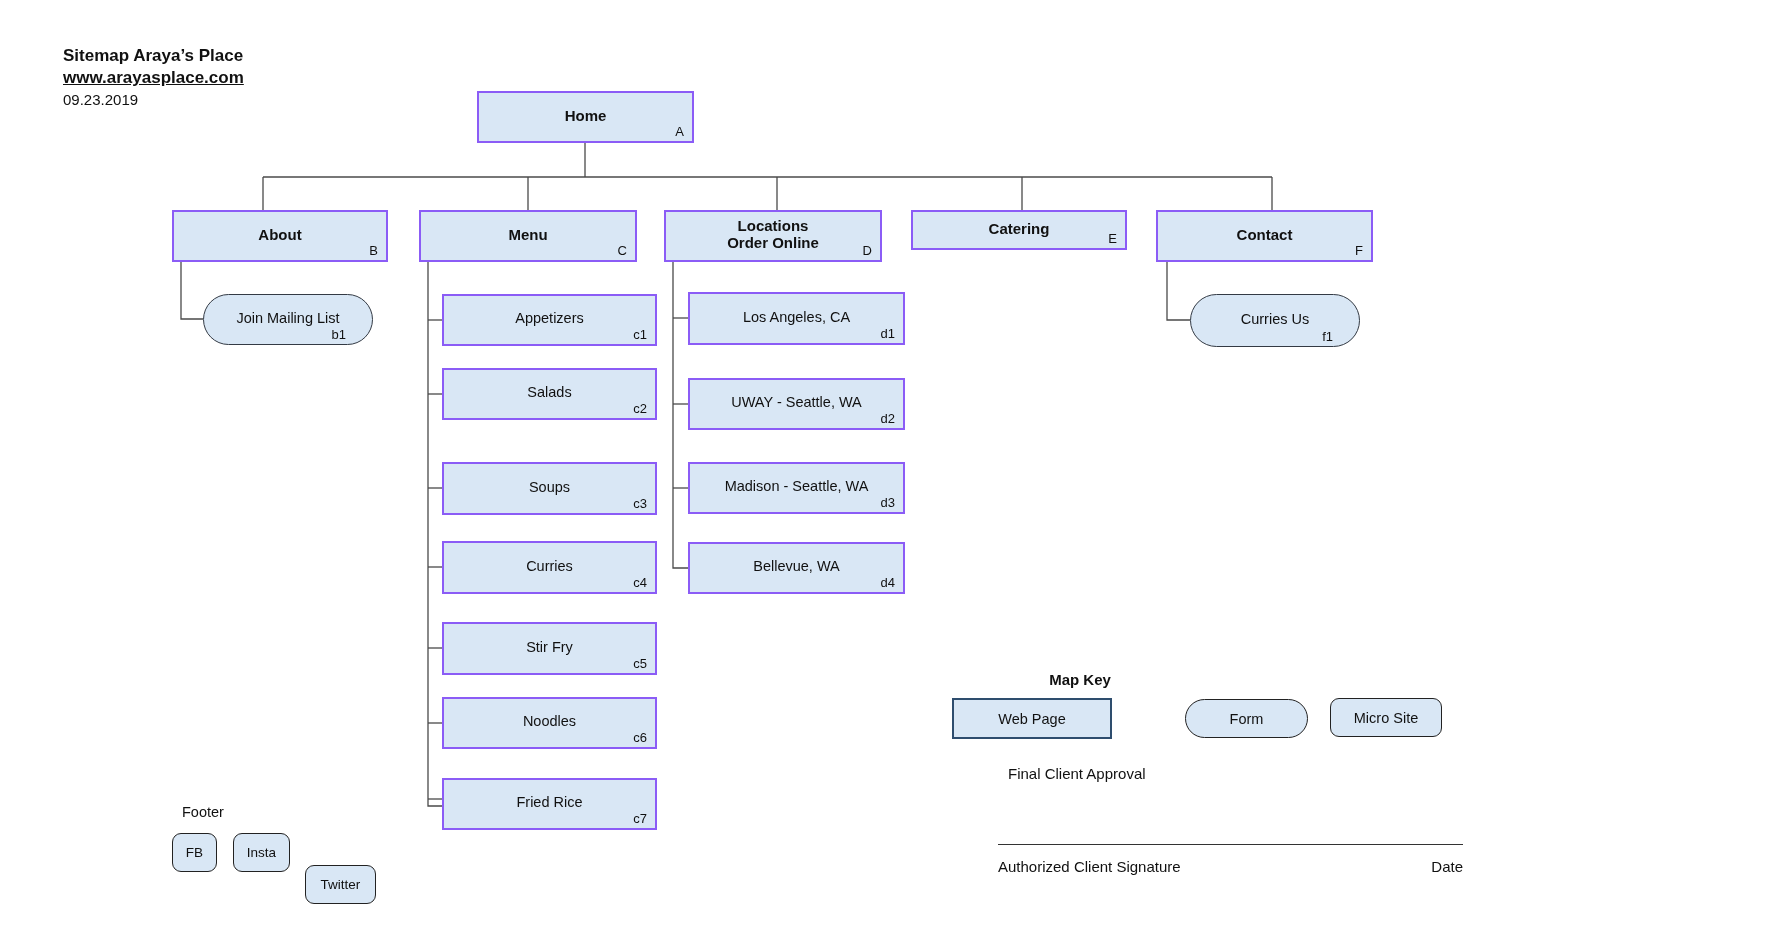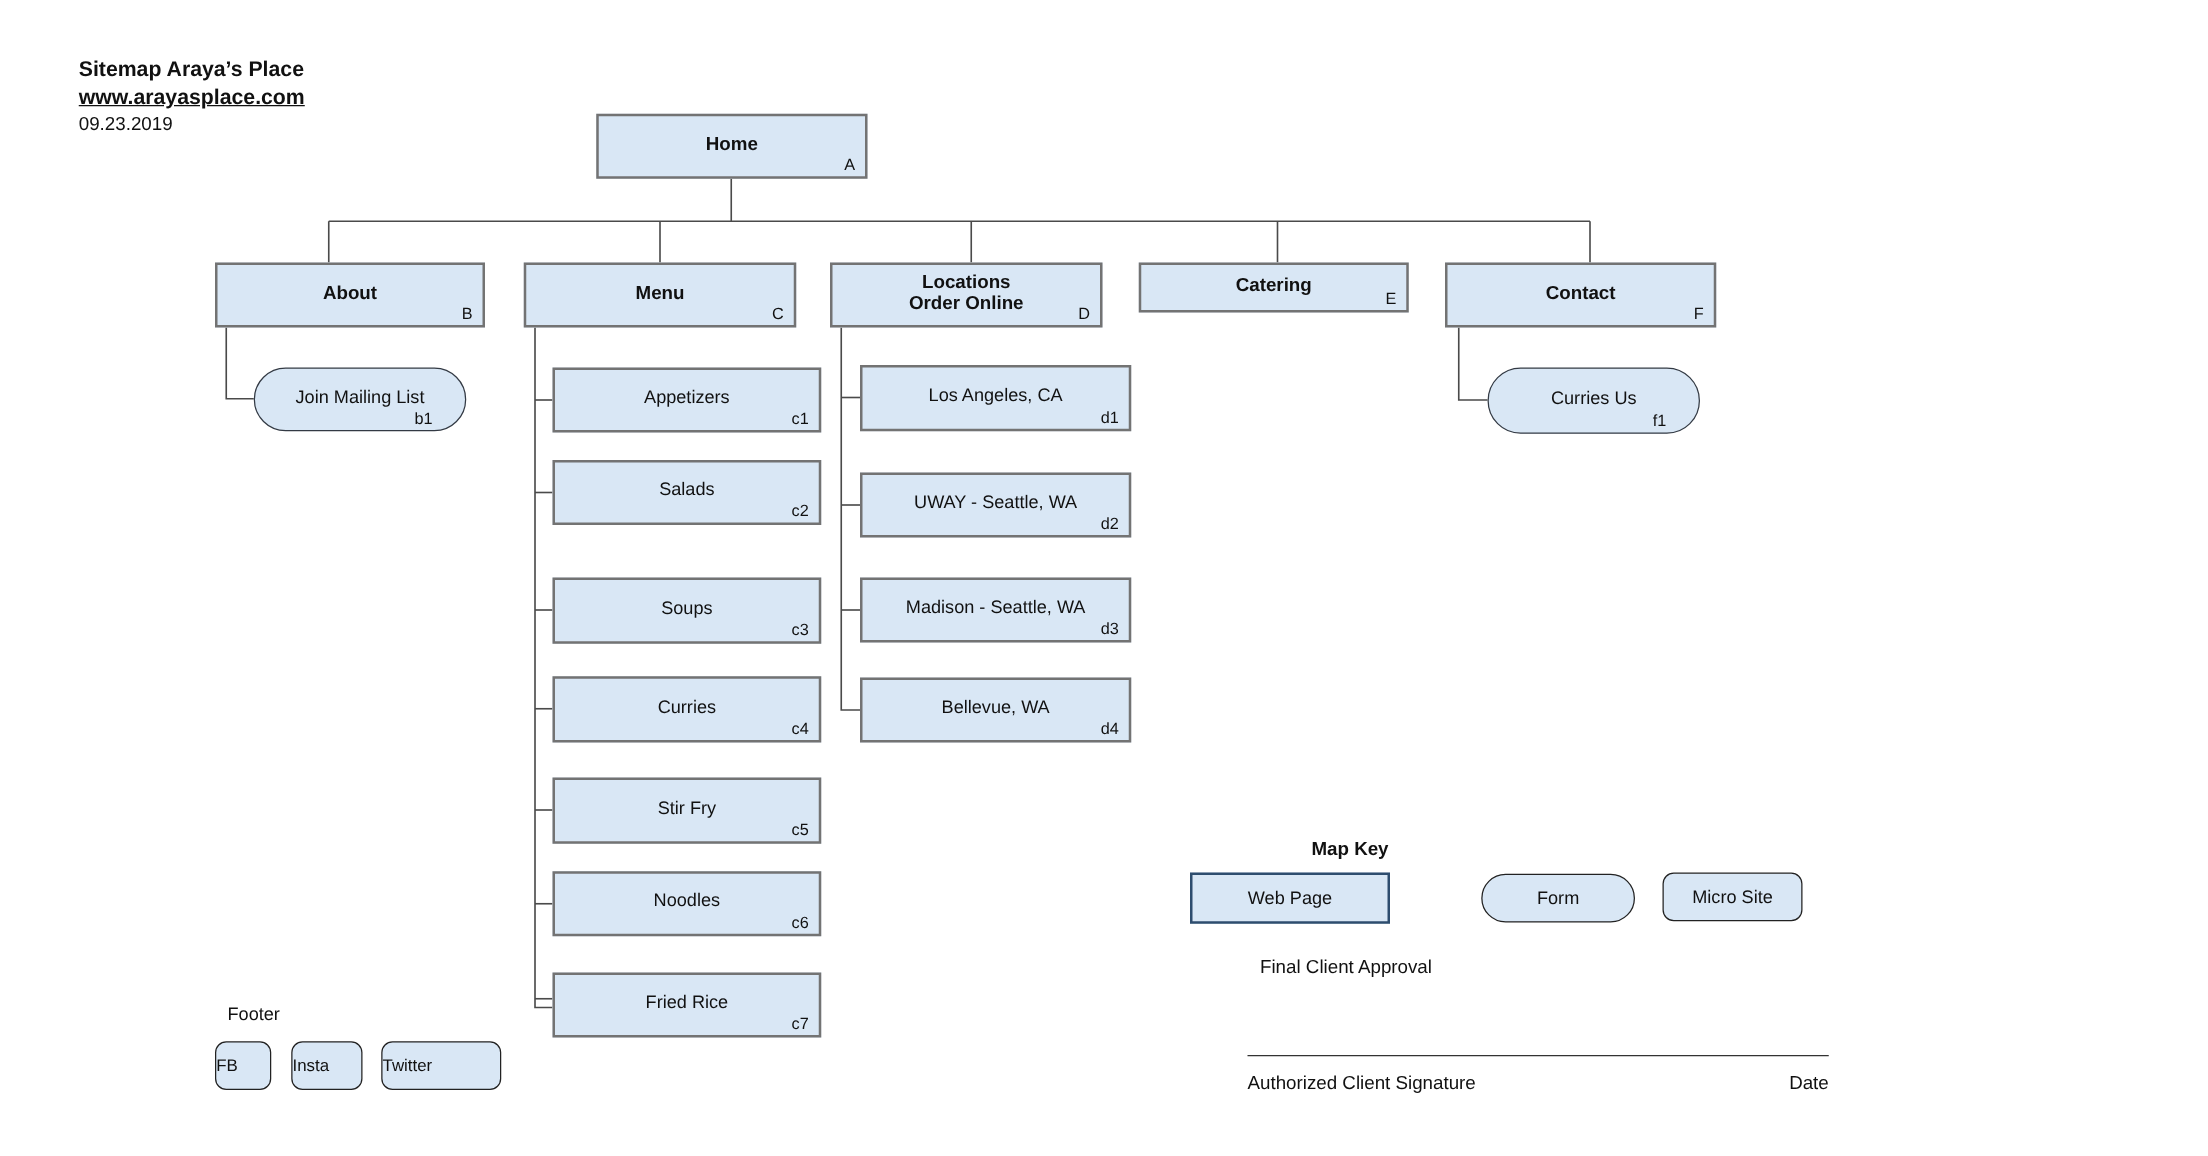--- a/index.html
+++ b/index.html
@@ -11,21 +11,21 @@
   #header{position:absolute;left:63px;top:45px;line-height:22px;}
   #header .title{font-size:17px;font-weight:bold;}
   #header .url{font-size:17px;font-weight:bold;text-decoration:underline;}
   #header .date{font-size:15px;}
   
   #wires{position:absolute;left:0;top:0;}
   #wires polyline{fill:none;stroke:#4a4a4a;stroke-width:1.3px;}
   
   .node{
     position:absolute;box-sizing:border-box;display:flex;align-items:center;justify-content:center;
-    background:#d9e7f5;border:2px solid #737373;font-size:14.5px;
+    background:#d9e7f5;border:2px solid #8b5cf6;font-size:14.5px;
   }
   .node.bold{font-weight:bold;font-size:15px;}
   .node.pill{border-radius:28px;border:1.3px solid #333a44;}
   .nlabel{white-space:pre-line;text-align:center;padding-bottom:4px;}
   .ncode{position:absolute;right:8px;bottom:2px;font-size:13px;font-weight:normal;}
   .node.pill .ncode{right:26px;}
   
   #mapkey-title{position:absolute;left:1000px;top:671px;width:160px;text-align:center;font-weight:bold;font-size:15px;}
   .keyshape{
     position:absolute;box-sizing:border-box;display:flex;align-items:center;justify-content:center;
@@ -35,25 +35,25 @@
   #key-form{left:1185px;top:699px;width:123px;height:39px;border:1.3px solid #222;border-radius:22px;}
   #key-micro{left:1330px;top:698px;width:112px;height:39px;border:1.3px solid #222;border-radius:9px;}
   
   #approval-heading{position:absolute;left:1008px;top:765px;font-size:15px;}
   #sig-line{position:absolute;left:998px;top:844px;width:465px;border-top:1.6px solid #333;}
   #sig-row{position:absolute;left:998px;top:858px;width:465px;display:flex;justify-content:space-between;font-size:15px;}
   
   #footer-label{position:absolute;left:182px;top:804px;font-size:14.5px;}
   .fbtn{
     position:absolute;top:833px;height:39px;box-sizing:border-box;border:1.4px solid #222;border-radius:9px;
-    background:#d9e7f5;display:flex;align-items:center;font-size:13.5px;
+    background:#d9e7f5;display:flex;align-items:center;justify-content:center;font-size:13.5px;
   }
   #fbtn-fb{left:172px;width:45px;}
   #fbtn-insta{left:233px;width:57px;}
-  #fbtn-twitter{left:305px;width:96px;}
+  #fbtn-twitter{left:305px;width:71px;margin-top:32px;}
 </style>
 </head>
 <body>
 
 <div id="stage">
 
   <div id="header">
     <div class="title">Sitemap Araya’s Place</div>
     <div class="url">www.arayasplace.com</div>
     <div class="date">09.23.2019</div>

